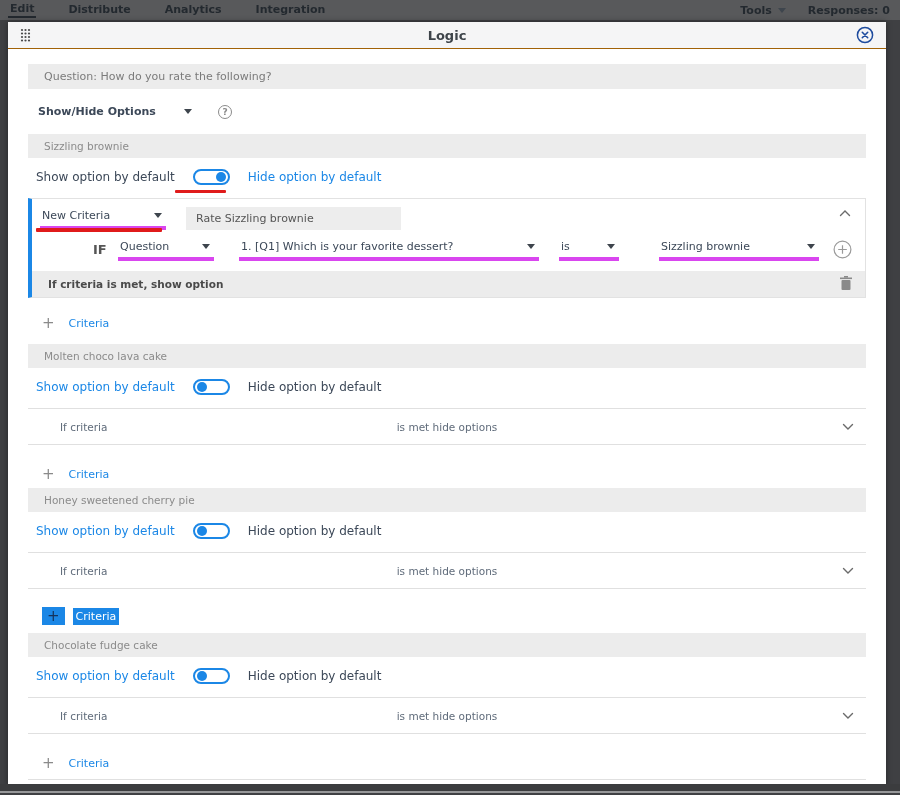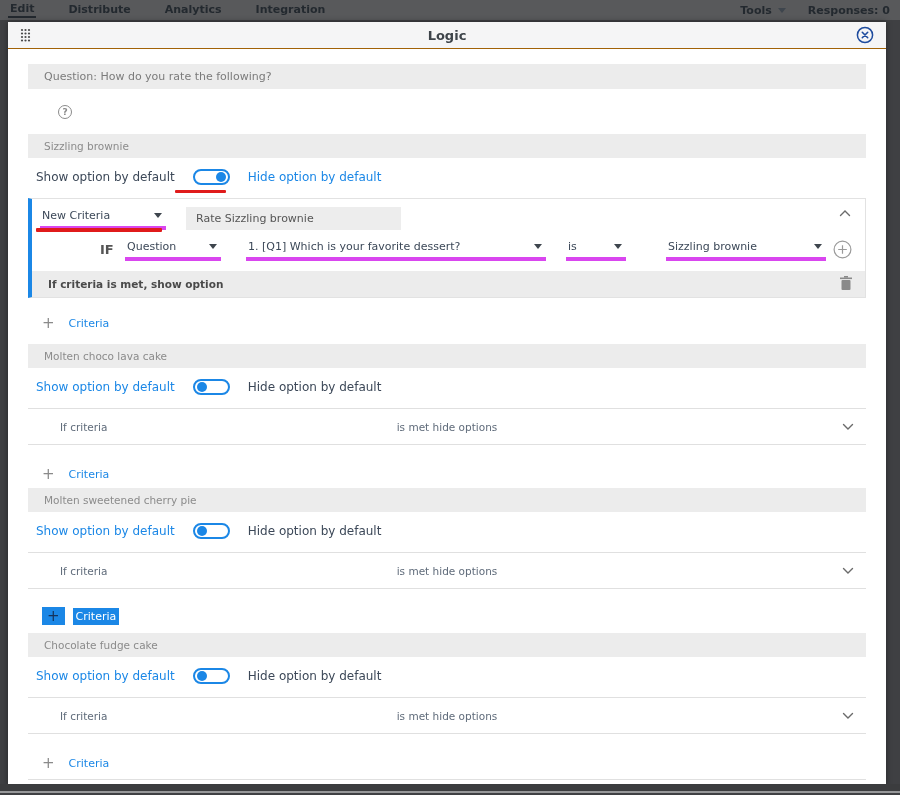--- a/index.html
+++ b/index.html
@@ -60,21 +60,21 @@
 
   
   .criteria-card { margin-top:10px; border:1px solid #e2e2e2; border-left:4px solid #1b87e6; position:relative; }
   .card-rowA { display:flex; align-items:flex-start; padding:8px 0 0 8px; height:33px; position:relative; }
   .newcrit-dd { width:126px; position:relative; }
   .ru-newcrit { left:4px; top:29px; width:126px; }
   .crit-name { margin-left:20px; width:215px; height:23px; background:#ededed; display:flex;
                align-items:center; padding-left:10px; color:#555; font-size:11px; cursor:text; }
   .collapse-chevron { position:absolute; right:14px; top:10px; cursor:pointer; line-height:0; }
   .card-rowB { display:flex; align-items:center; padding:6px 0 10px 0; }
-  .if-label { font-size:13px; font-weight:bold; color:#555; margin-left:24px; width:18px;padding-left:44px; }
+  .if-label { font-size:13px; font-weight:bold; color:#555; margin-left:17px; width:18px;padding-left:44px; }
   .dd-field { width:96px; margin-left:25px; }
   .dd-question { width:300px; margin-left:25px; }
   .dd-operator { width:60px; margin-left:20px;gap:16px; }
   .dd-value { width:160px; margin-left:40px; }
   .add-condition { margin-left:auto; margin-right:13px; line-height:0; cursor:pointer; }
   .card-result { height:26px; background:#ececec; display:flex; align-items:center;
                  padding-left:16px; font-size:10.5px; font-weight:bold; color:#4a4a4a; position:relative; }
   .trash { position:absolute; right:13px; top:5px; cursor:pointer; line-height:0; }
 
   .add-criteria { display:flex; align-items:center; margin-left:14px; cursor:pointer; }
@@ -149,20 +149,24 @@
           <path d="M6.3 6.3 L11.7 11.7 M11.7 6.3 L6.3 11.7" stroke="#1e4b9e" stroke-width="1.6" stroke-linecap="round"></path>
         </svg>
       </span>
     </div>
 
     <div class="modal-body">
 
       <div class="question-bar">Question: How do you rate the following?</div>
 
       <div class="logictype-row">
+        <span class="dd logictype-dd">
+          <span>Show/Hide Options</span>
+          <span class="caret"></span>
+        </span>
         <span class="help-icon">?</span>
       </div>
 
       <div class="section-bar sec1">Sizzling brownie</div>
 
       <div class="toggle-row">
         <span class="toggle-label lbl-inactive">Show option by default</span>
         <span class="toggle right">
             <span class="knob"></span>
           </span>
@@ -244,21 +248,21 @@
               <path d="M1.5 1.5 L6 6 L10.5 1.5" fill="none" stroke="#6b6b6b" stroke-width="1.4" stroke-linecap="round"></path>
             </svg>
         </span>
       </div>
 
       <div class="add-criteria ac2">
         <span class="plus">+</span>
         <span class="lbl">Criteria</span>
       </div>
 
-      <div class="section-bar" style="margin-top:5px;">Molten sweetened cherry pie</div>
+      <div class="section-bar" style="margin-top:5px;">Honey sweetened cherry pie</div>
 
       <div class="toggle-row">
         <span class="toggle-label lbl-active">Show option by default</span>
         <span class="toggle left">
             <span class="knob"></span>
           </span>
         <span class="toggle-label lbl-inactive">Hide option by default</span>
       </div>
 
       <div class="collapsed-row">

